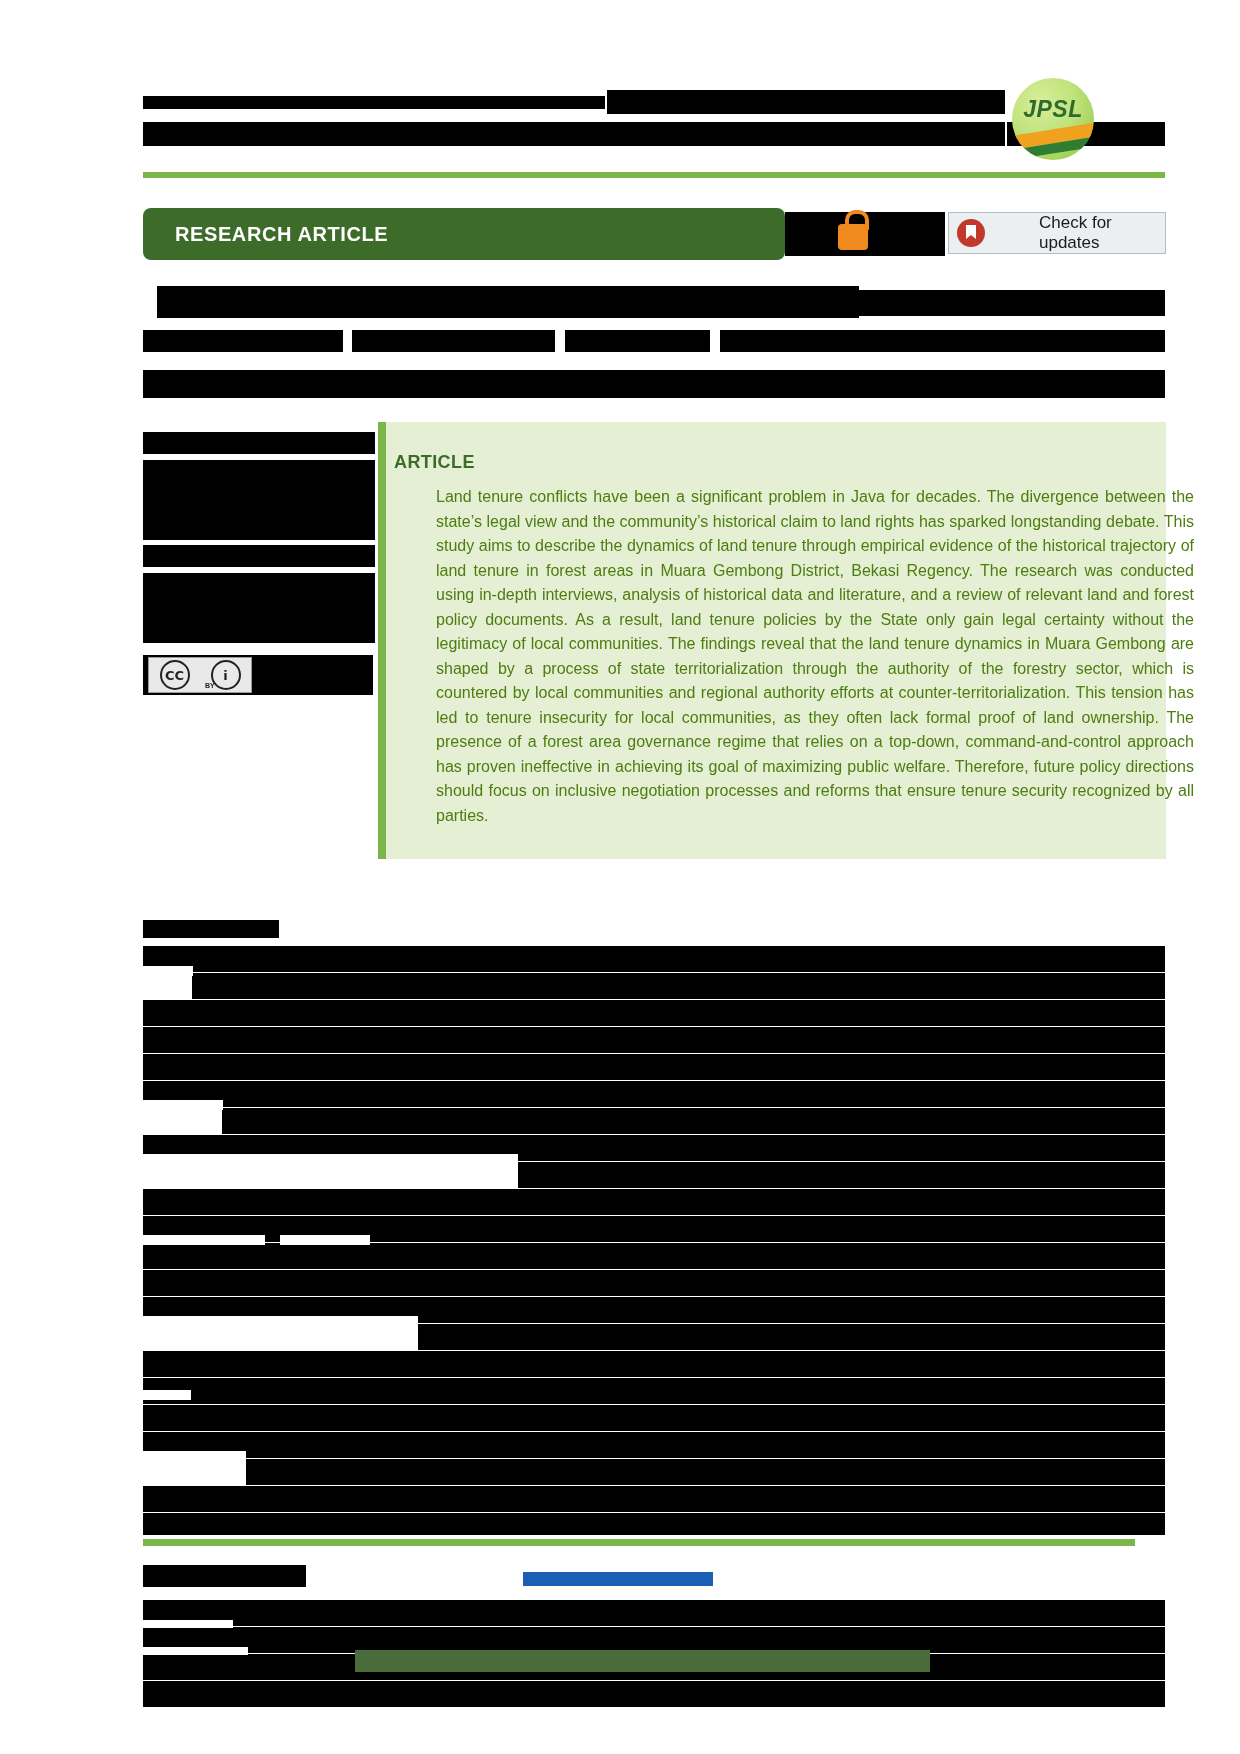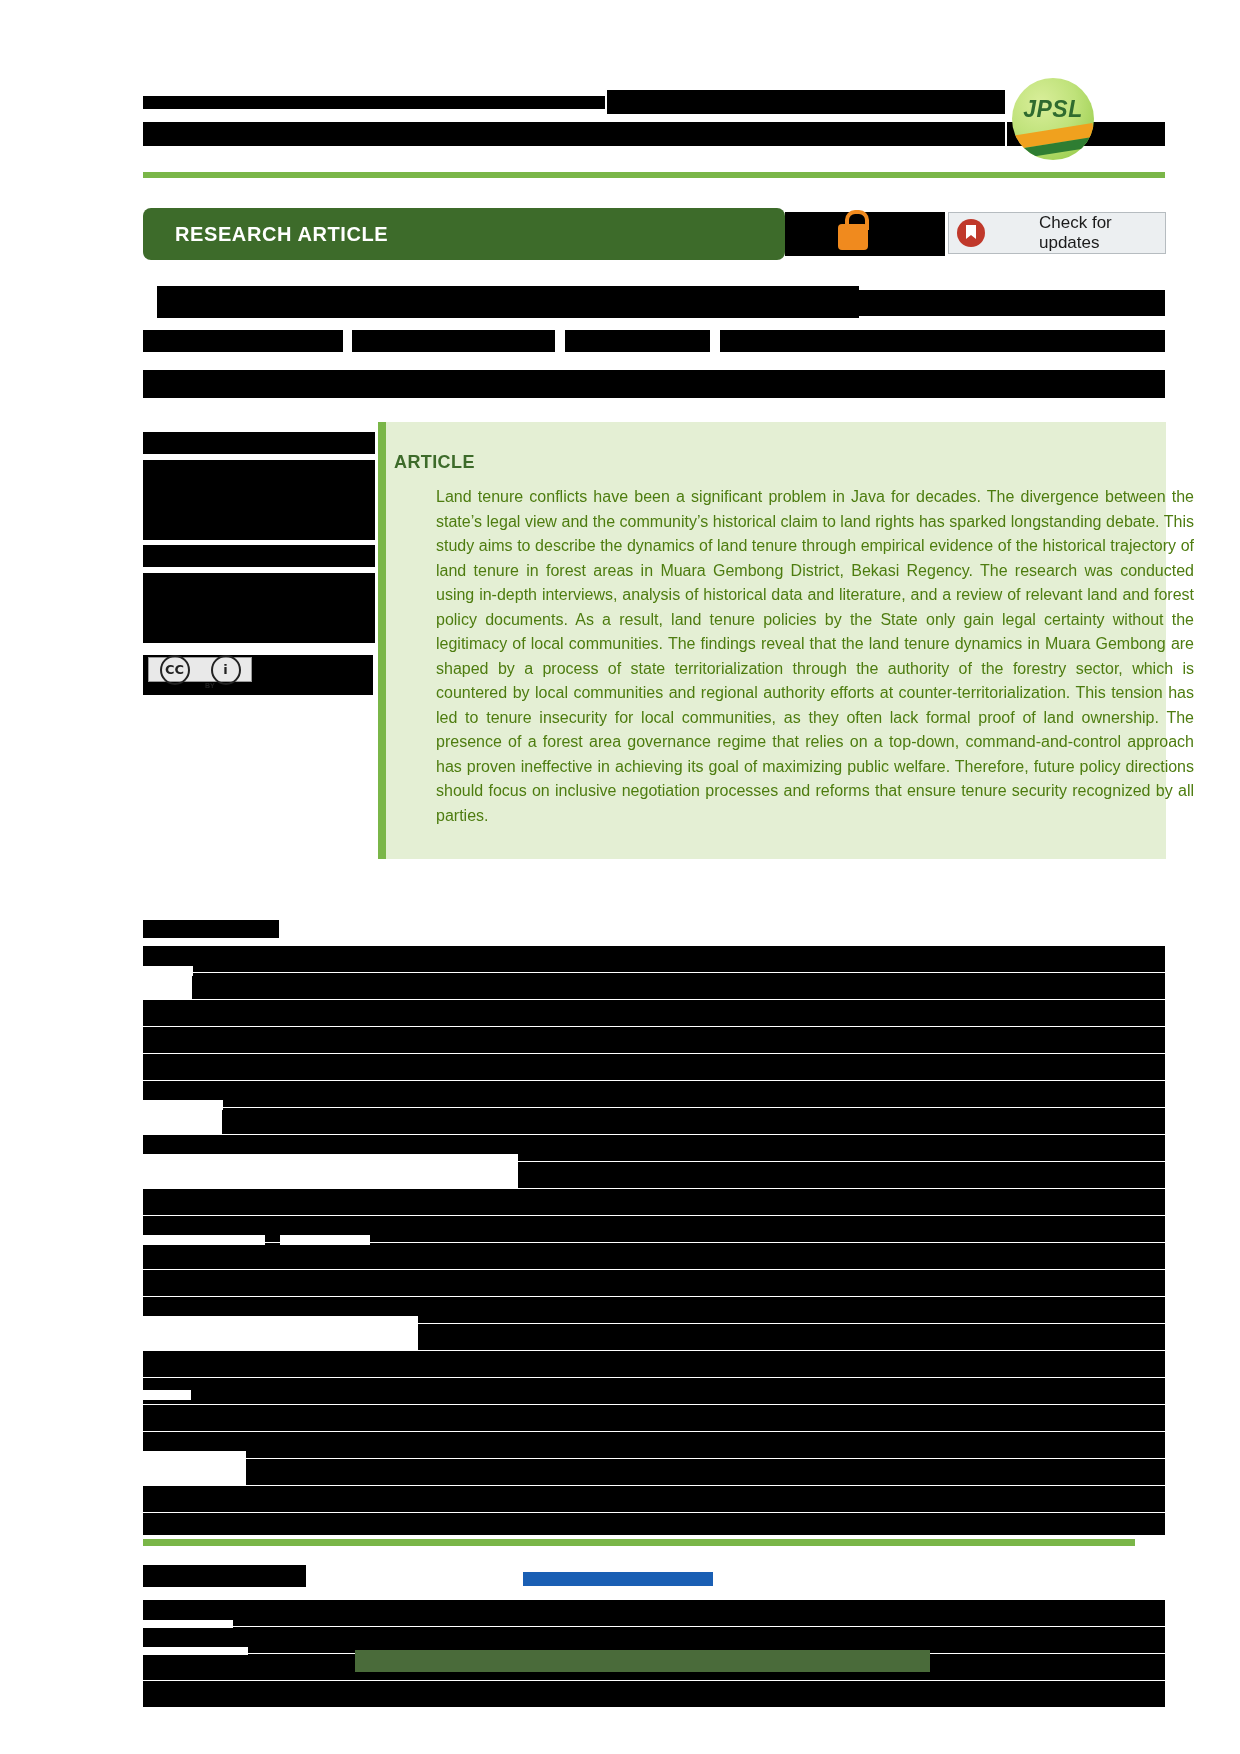--- a/index.html
+++ b/index.html
@@ -172,21 +172,21 @@
     top: 655px;
     width: 230px;
     height: 40px;
     background: #000000;
   }
   .cc-inner {
     position: absolute;
     left: 148px;
     top: 657px;
     width: 104px;
-    height: 25px;
+    height: 36px;
     background: #e9e9e9;
     border: 1px solid #999;
     box-sizing: border-box;
     display: flex;
     align-items: center;
     justify-content: space-around;
   }
   .cc-circ {
     width: 26px;
     height: 26px;

